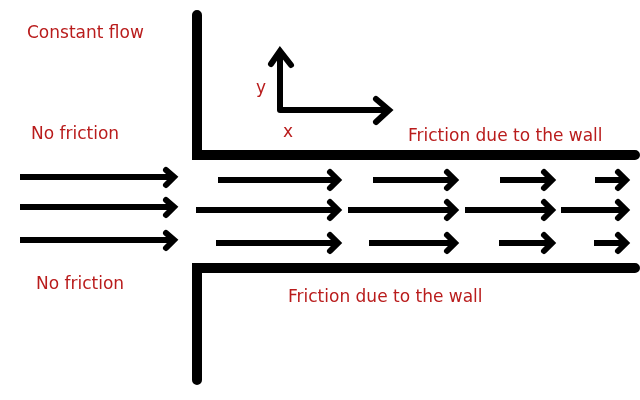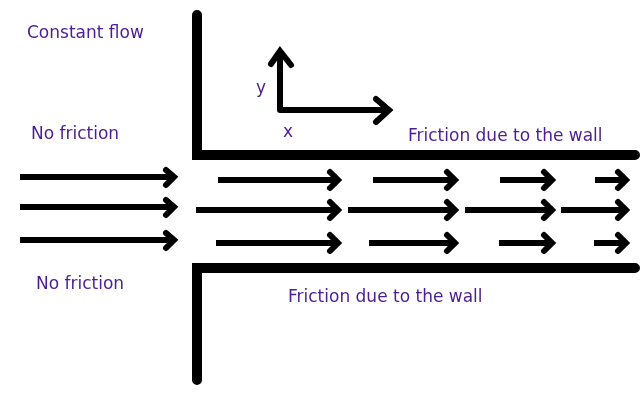--- a/index.html
+++ b/index.html
@@ -1,18 +1,18 @@
 <!DOCTYPE html>
 <html><head>
 <meta charset="utf-8">
 <style>
   html, body { margin: 0; padding: 0; background: #ffffff; }
   body { width: 640px; height: 400px; overflow: hidden; position: relative; }
   #diagram { position: absolute; left: 0; top: 0; width: 640px; height: 400px; }
-  .lbl { position: absolute; font-family: "DejaVu Sans", sans-serif; font-size: 17px; color: #4c1d95; white-space: nowrap; }
+  .lbl { position: absolute; font-family: "DejaVu Sans", sans-serif; font-size: 17px; color: #b91c1c; white-space: nowrap; }
   .wall { stroke: #000; stroke-width: 10; stroke-linecap: round; fill: none; }
   .arrow-shaft { stroke: #000; stroke-width: 6; stroke-linecap: butt; fill: none; }
   .arrow-head { stroke: #000; stroke-width: 6; stroke-linecap: round; stroke-linejoin: miter; fill: none; }
 </style>
 </head>
 <body>
 
 <svg id="diagram" viewBox="0 0 640 400" xmlns="http://www.w3.org/2000/svg">
 
   <path class="wall" d="M197 15 L197 155 L635 155"></path>

